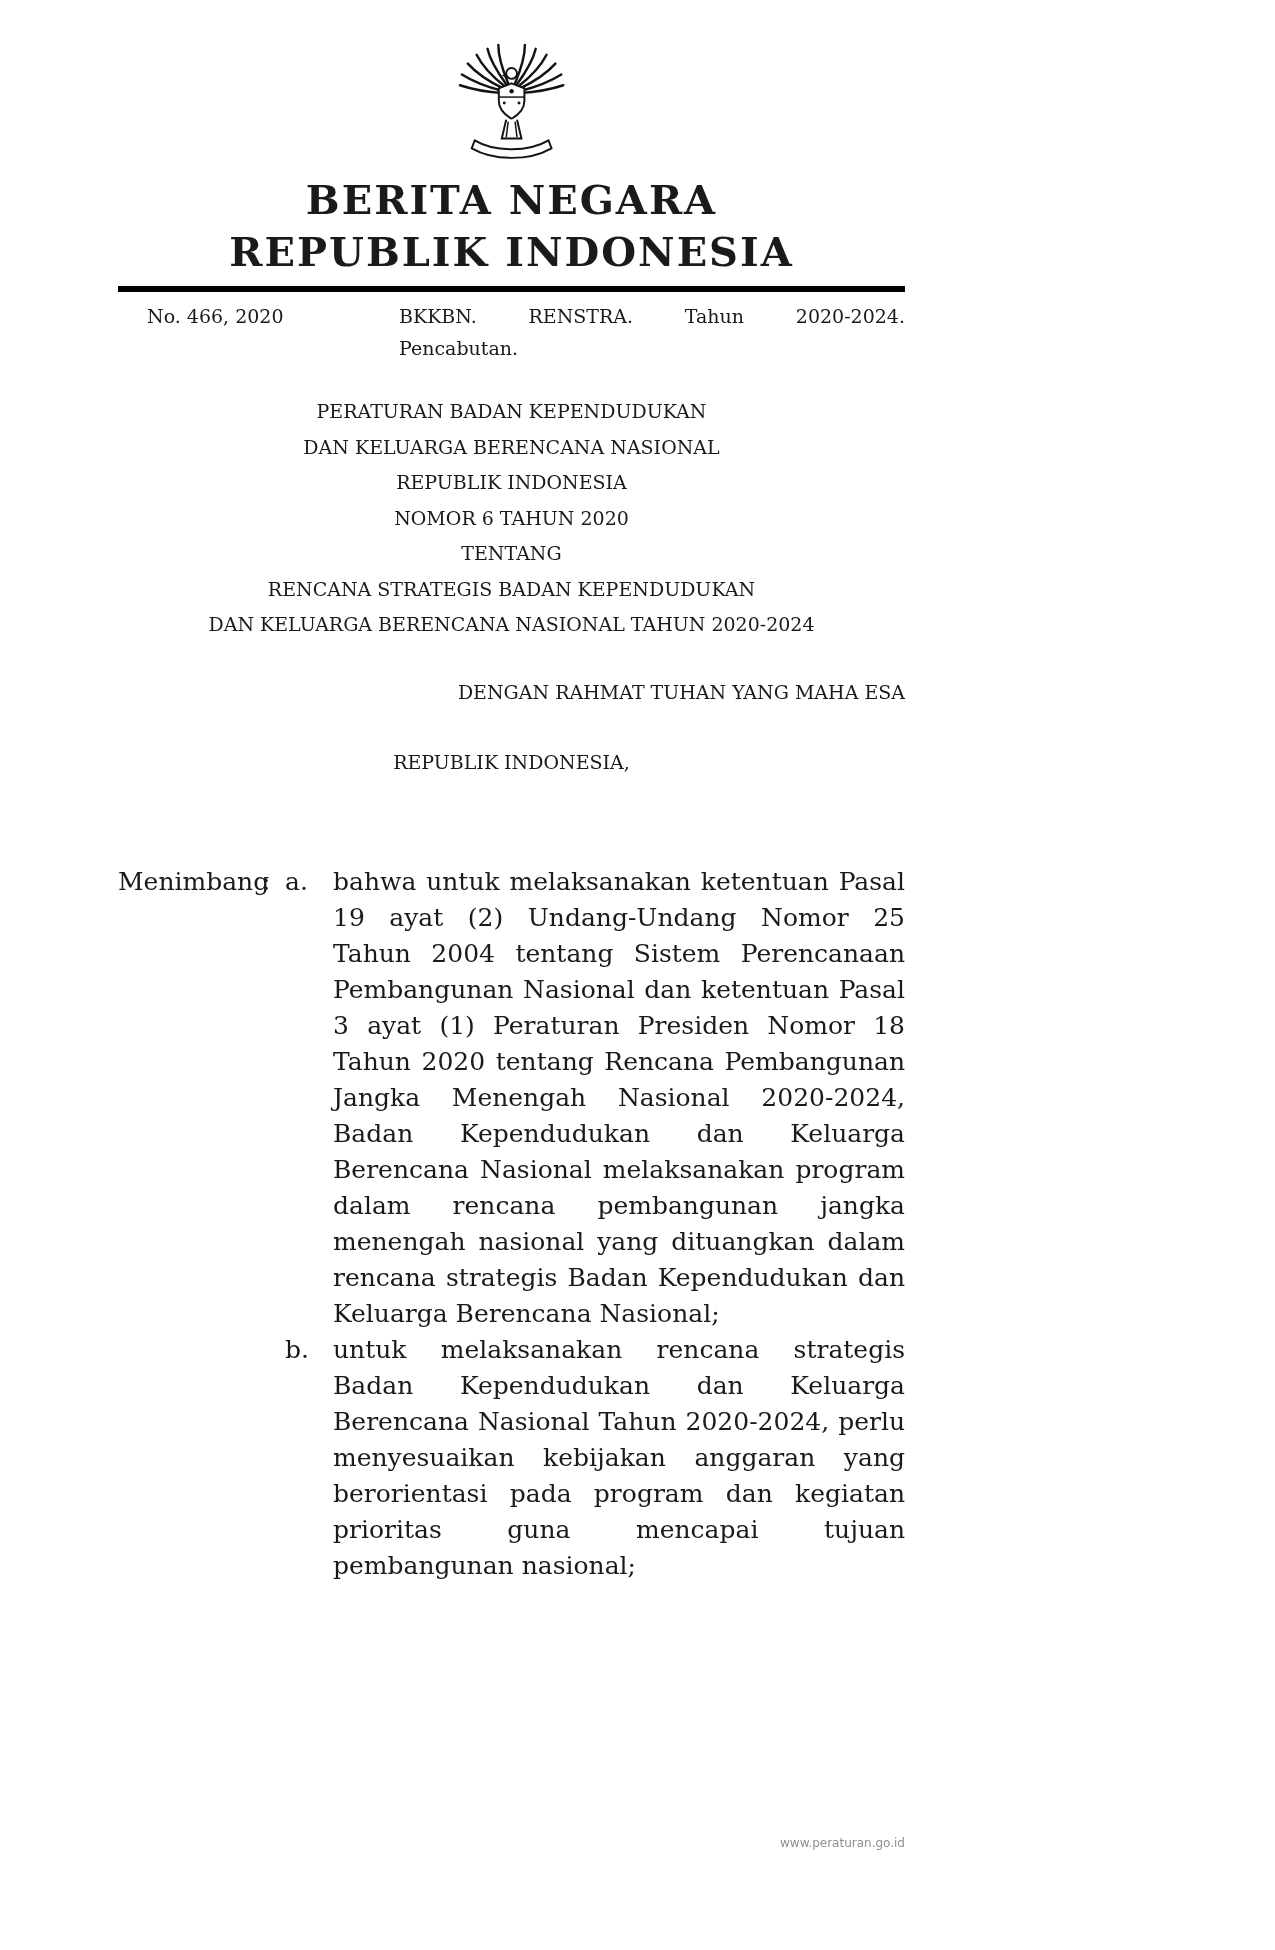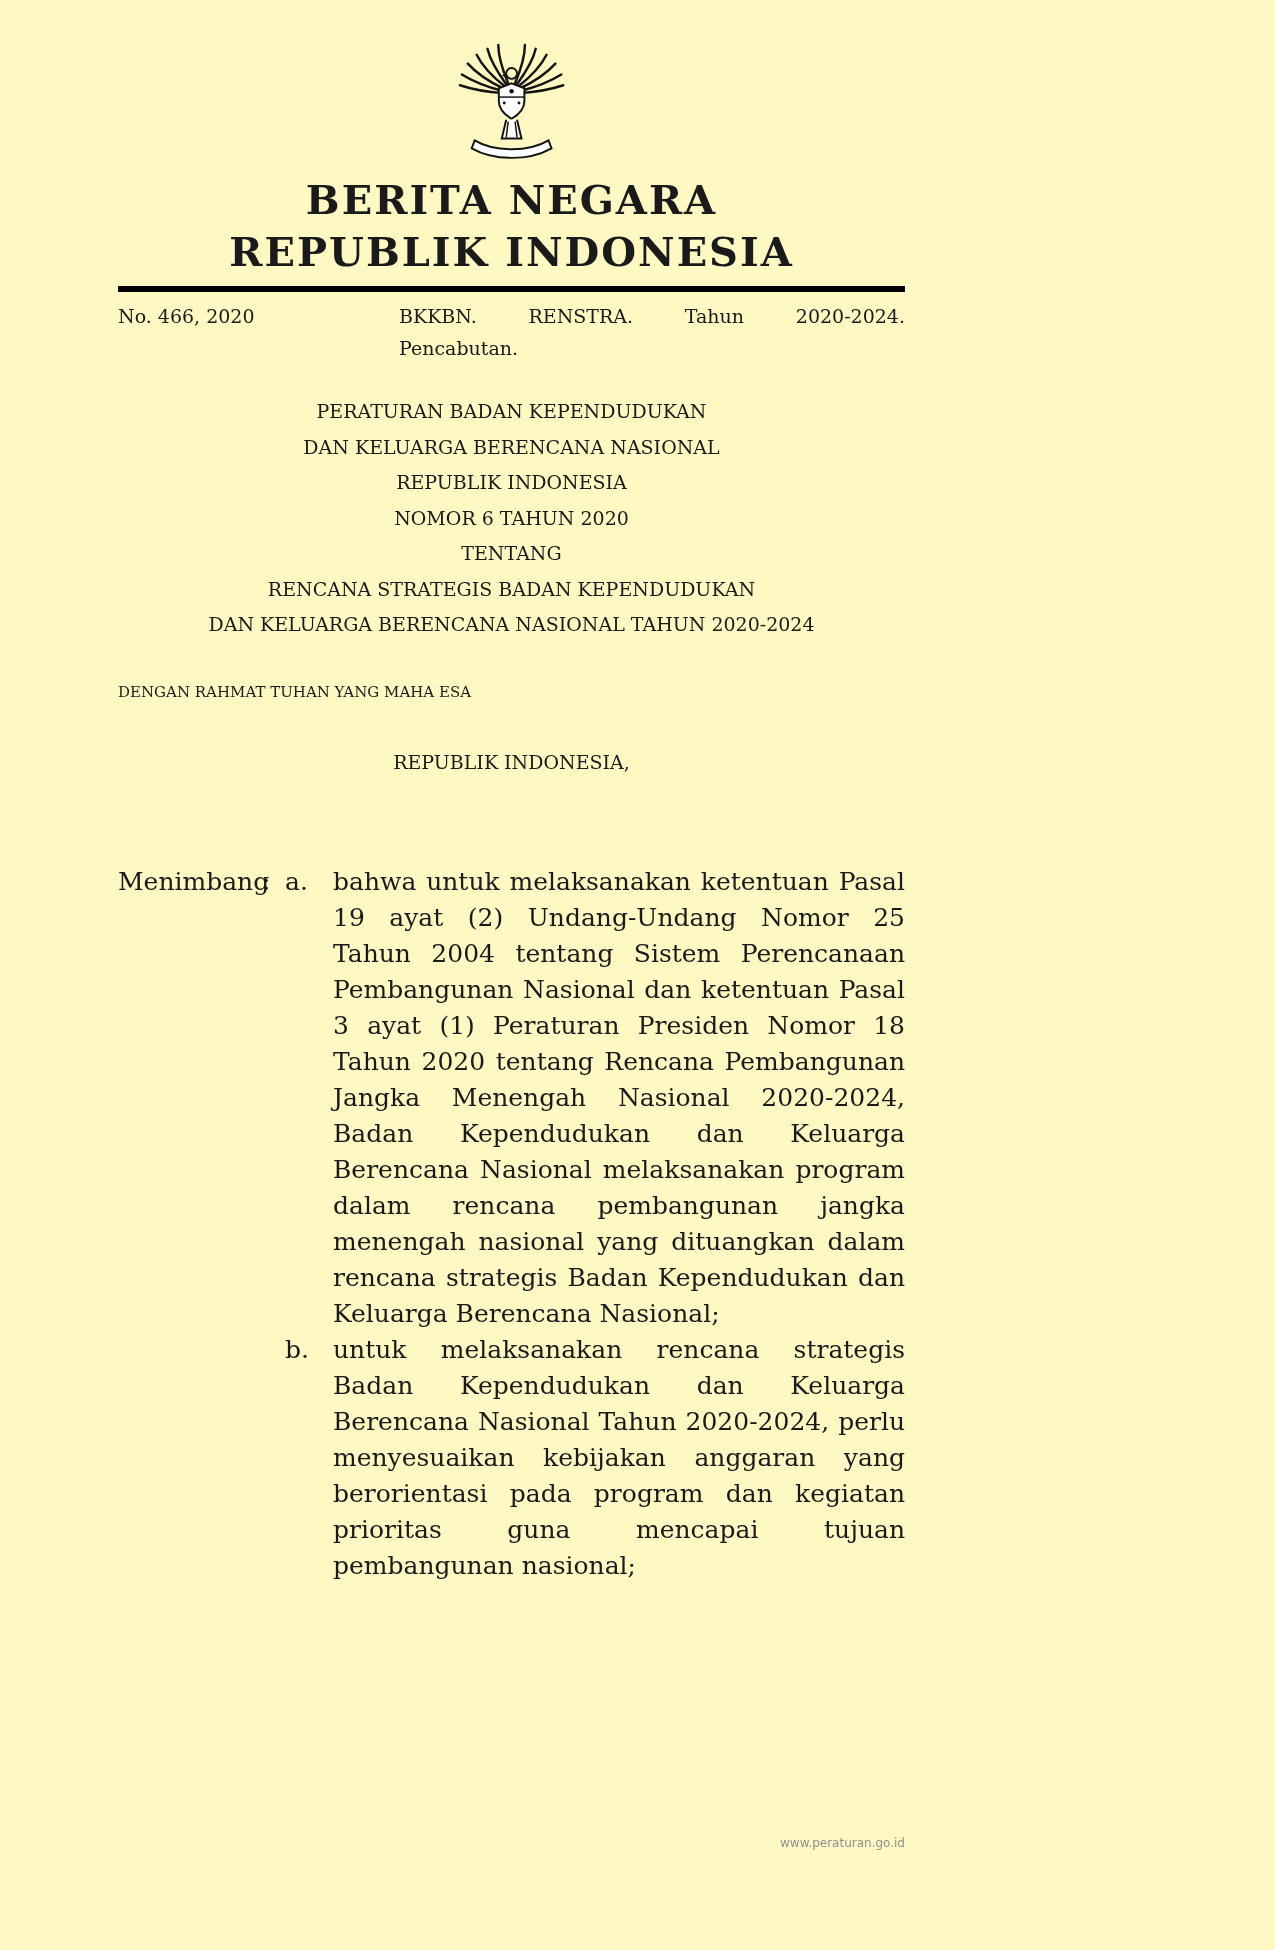--- a/index.html
+++ b/index.html
@@ -1,21 +1,21 @@
 <!DOCTYPE html>
 <html><head>
 <meta charset="utf-8">
 <style>
   html, body { margin: 0; padding: 0; background: #e8e8e8; }
   .page {
     position: relative;
     width: 1275px;
     height: 1950px;
     margin: 0 auto;
-    background: #fef9c3;
+    background: #ffffff;
     color: #1a1a1a;
     font-family: "DejaVu Serif", "Liberation Serif", serif;
     box-sizing: border-box;
     padding: 38px 370px 0 118px;
     overflow: hidden;
   }
   .emblem-wrap { text-align: center; height: 128px; }
   .emblem-wrap svg { height: 128px; }
 
   .masthead {
@@ -33,35 +33,35 @@
     border-top: 6px solid #000;
     height: 0;
   }
   .header-row {
     margin-top: 6px;
     display: flex;
     justify-content: space-between;
     font-size: 19px;
     line-height: 32px;
   }
-  .header-number { white-space: nowrap; }
+  .header-number { white-space: nowrap; margin-left: 29px; }
   .header-subject { width: 506px; }
   .header-subject .spread { text-align: justify; text-align-last: justify; }
   .header-subject .last { text-align: left; }
 
   .title-block {
     margin-top: 30px;
     text-align: center;
     font-size: 19px;
     line-height: 35.5px;
   }
   .invocation {
     margin-top: 32px;
-    text-align: left;
-    font-size: 15px;
+    text-align: right;
+    font-size: 19px;
     line-height: 35px;
   }
   .officials {
     margin-top: 34px;
     text-align: center;
     font-size: 19px;
     line-height: 36px;
   }
 
   .considerations { margin-top: 84px; font-size: 25px; line-height: 36px; }

